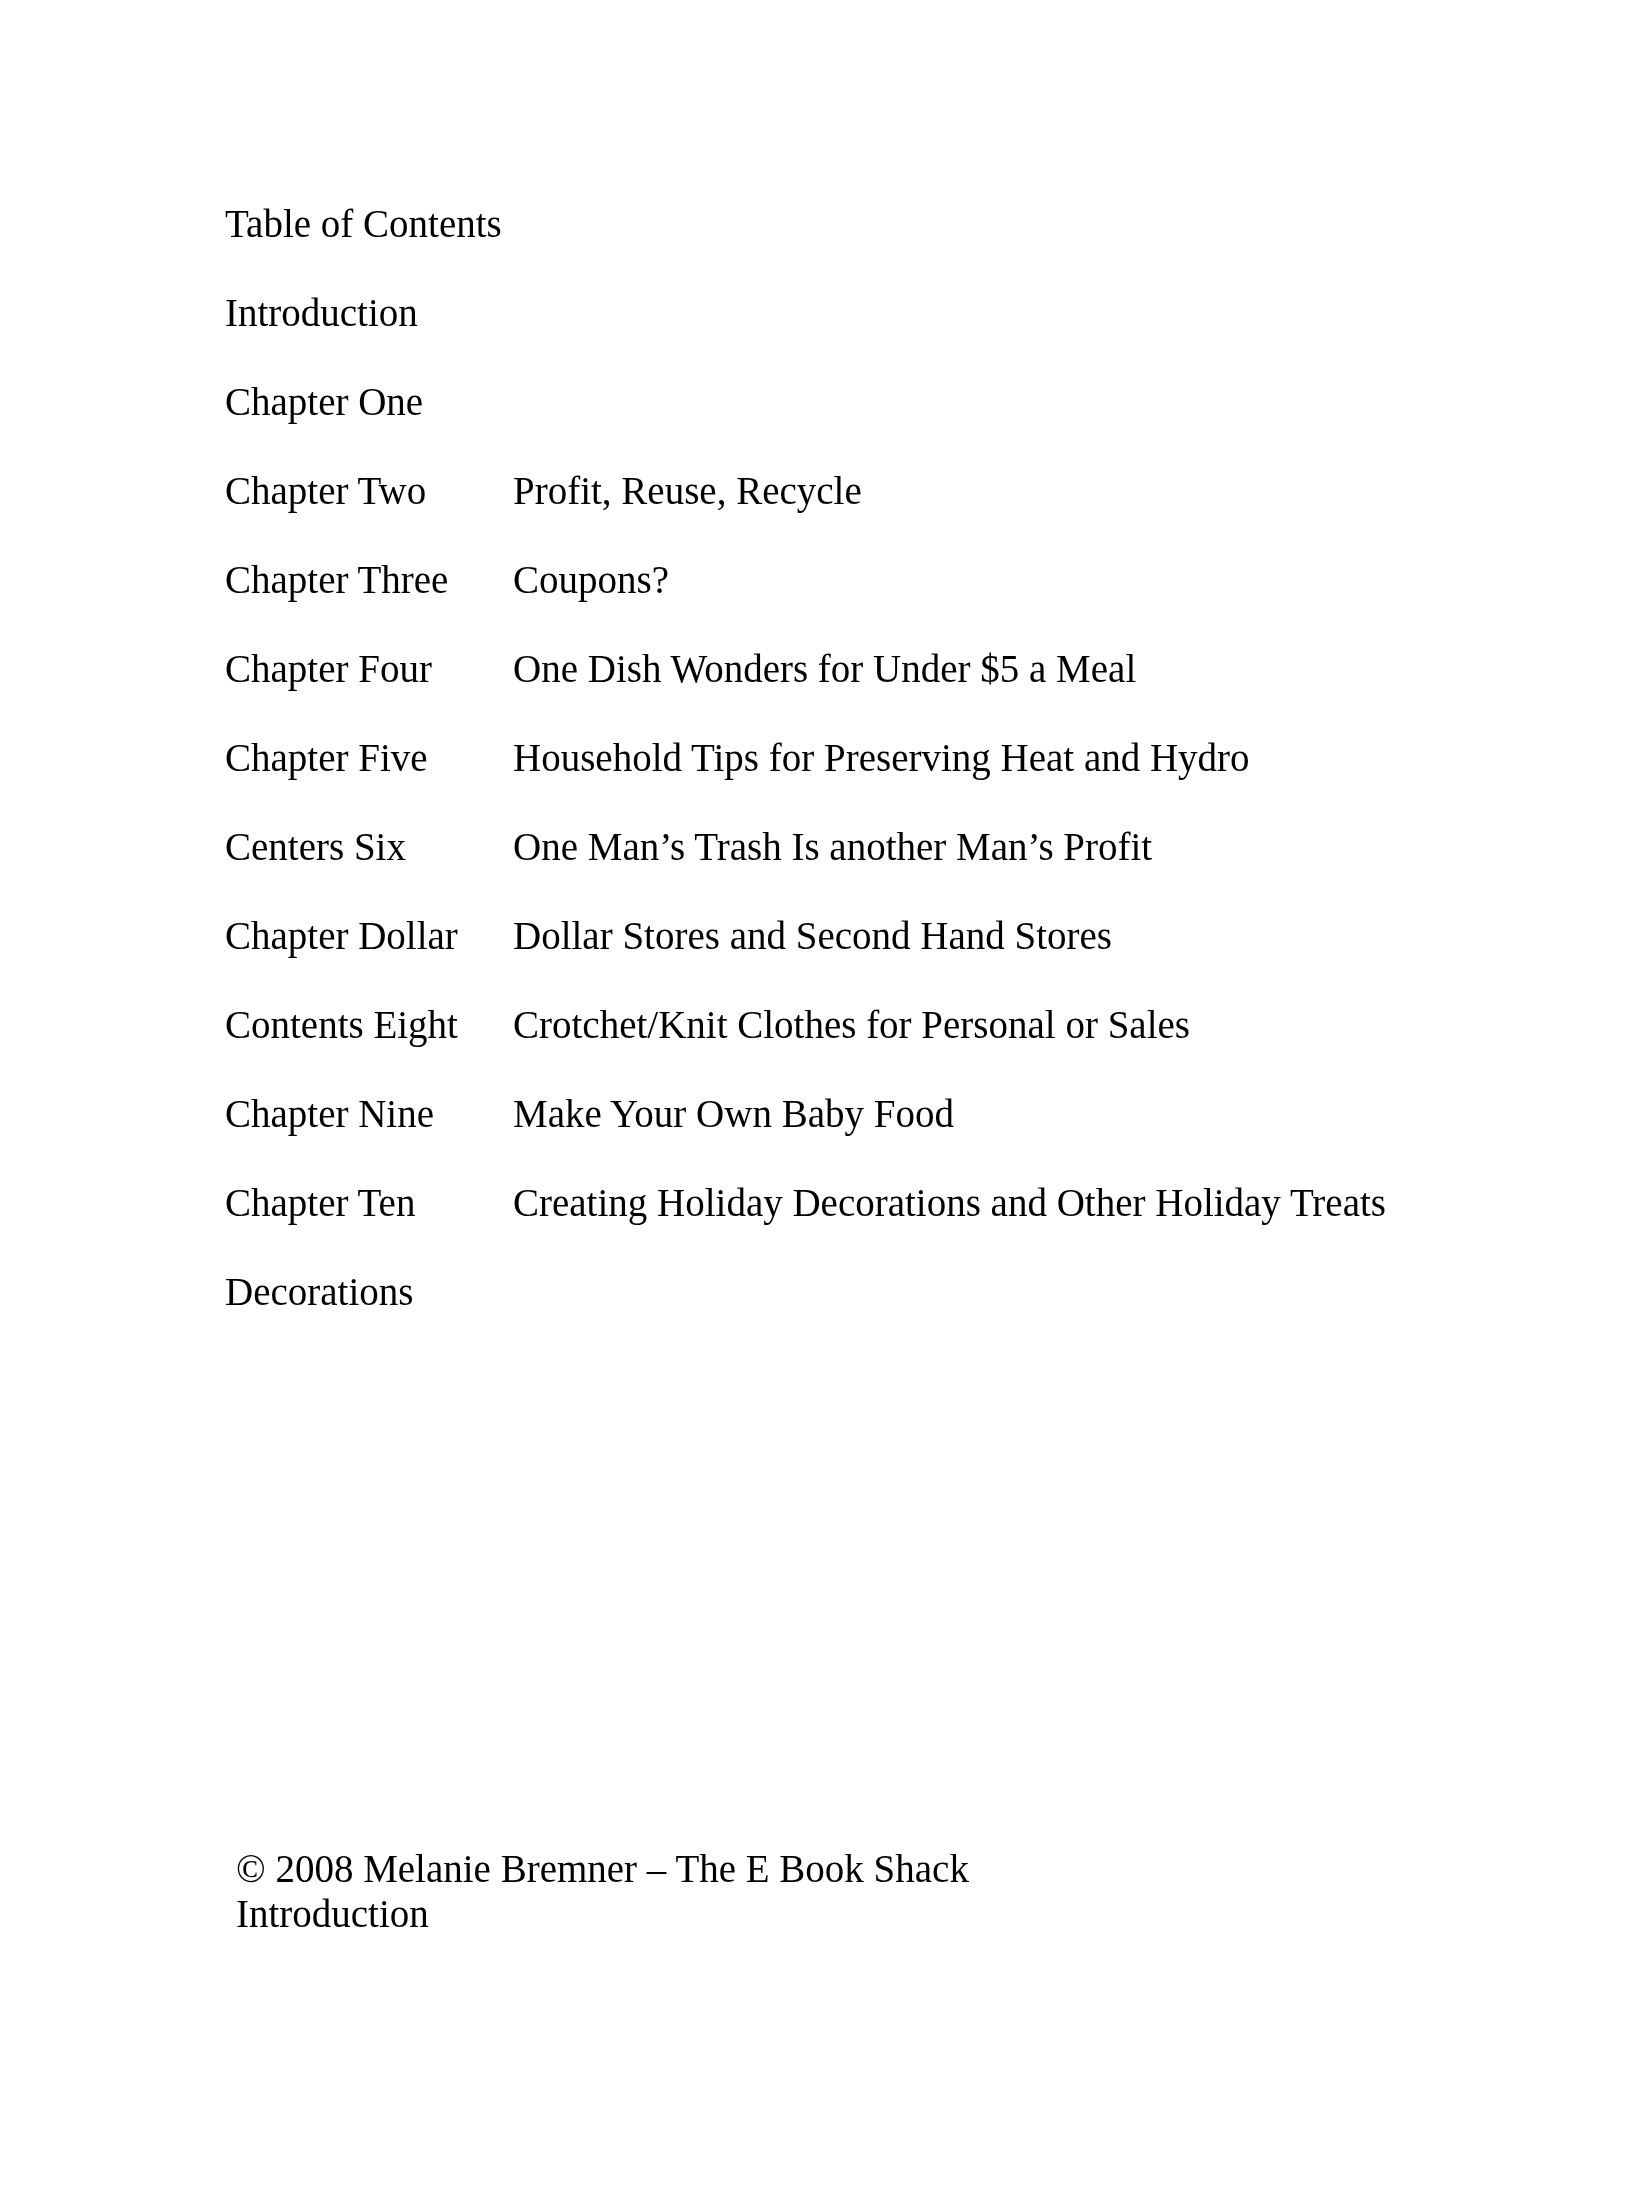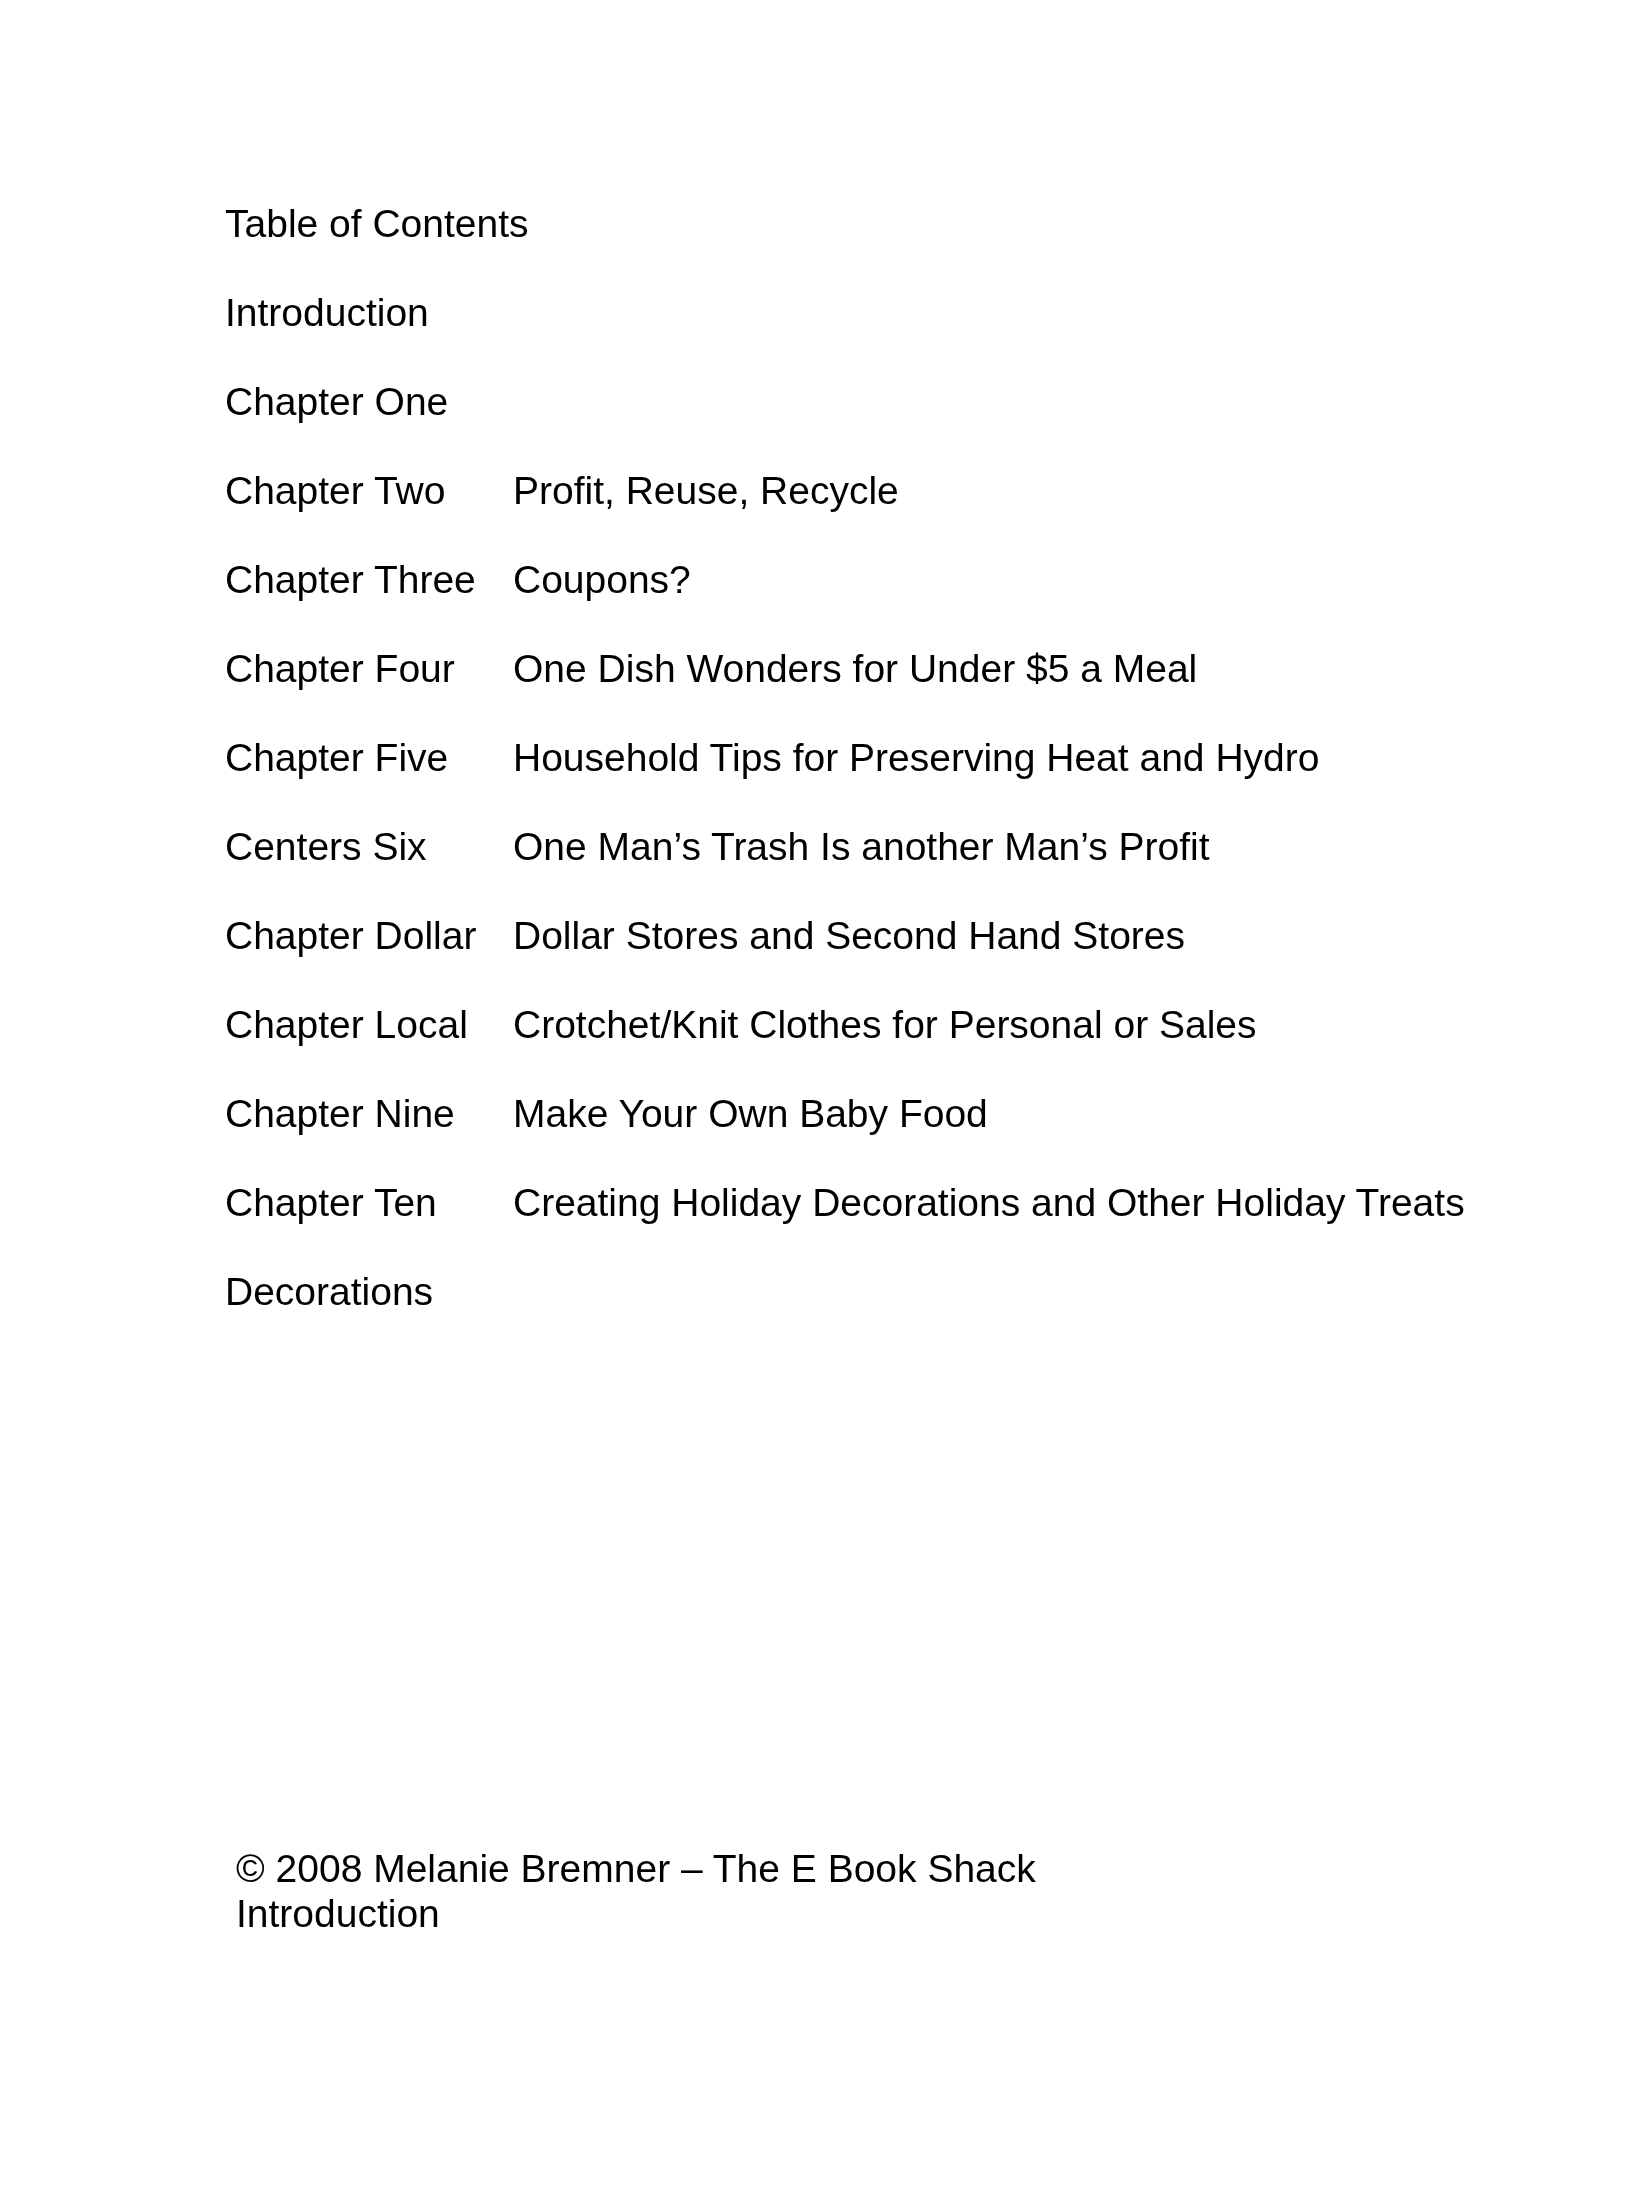--- a/index.html
+++ b/index.html
@@ -6,21 +6,21 @@
     margin: 0;
     padding: 0;
     background: #ffffff;
   }
   .page {
     position: relative;
     width: 1652px;
     height: 2203px;
     background: #ffffff;
     color: #000000;
-    font-family: Liberation Sans, sans-serif;
+    font-family: Liberation Serif, serif;
     font-size: 39px;
     overflow: hidden;
   }
   .toc {
     position: absolute;
     left: 225px;
     top: 179px;
     right: 86px;
     line-height: 89px;
   }
@@ -87,21 +87,21 @@
     <span class="toc-label">Centers Six</span>
     <span class="toc-title">One Man’s Trash Is another Man’s Profit</span>
   </div>
 
   <div class="toc-row">
     <span class="toc-label">Chapter Dollar</span>
     <span class="toc-title">Dollar Stores and Second Hand Stores</span>
   </div>
 
   <div class="toc-row">
-    <span class="toc-label">Chapter Local</span>
+    <span class="toc-label">Contents Eight</span>
     <span class="toc-title">Crotchet/Knit Clothes for Personal or Sales</span>
   </div>
 
   <div class="toc-row">
     <span class="toc-label">Chapter Nine</span>
     <span class="toc-title">Make Your Own Baby Food</span>
   </div>
 
   <div class="toc-row">
     <span class="toc-label">Chapter Ten</span>

